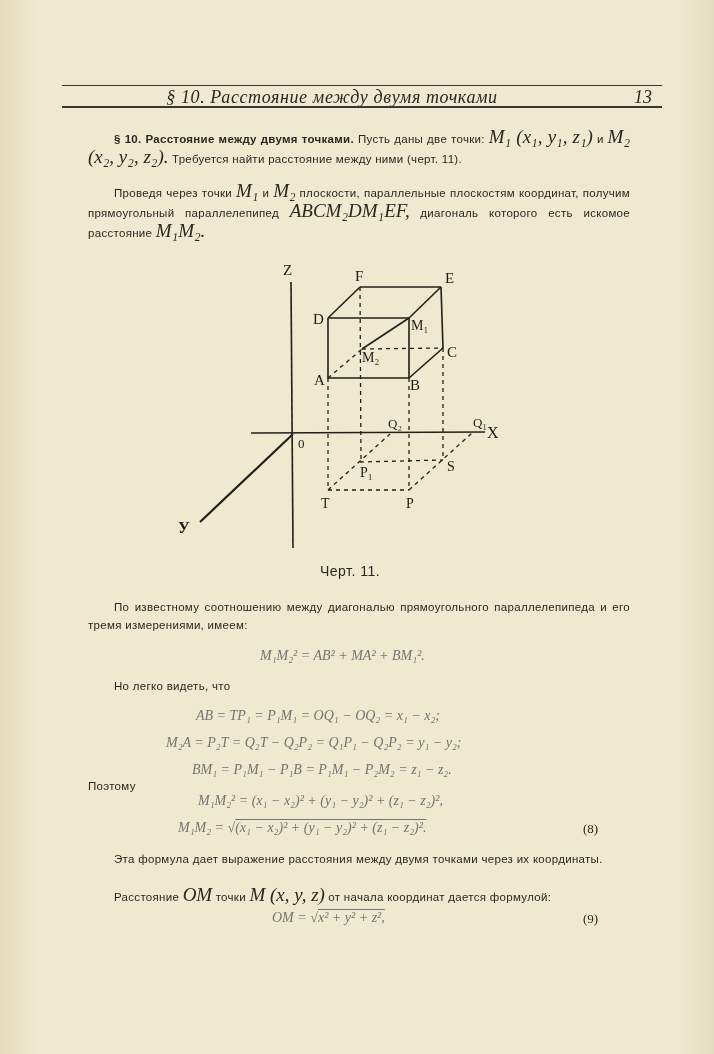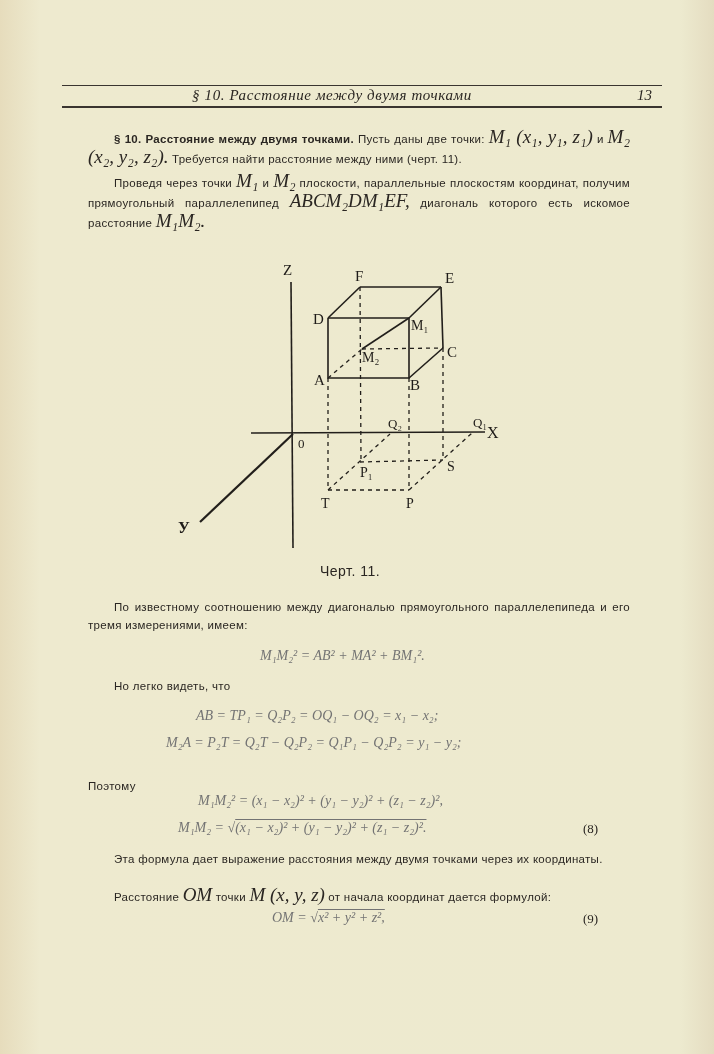--- a/index.html
+++ b/index.html
@@ -10,21 +10,21 @@
     font-family: "Liberation Sans", sans-serif;
     color: #2a2622;
     position: relative;
   }
   .page { position: absolute; left: 0; top: 0; width: 714px; height: 1054px; }
   .rule { position: absolute; left: 62px; width: 600px; height: 0; border-top: 1.5px solid #3a3530; }
   .rule.top { top: 85px; }
   .rule.bottom { top: 106px; border-top-width: 2px; }
   .running-head {
     position: absolute; top: 87px; left: 62px; width: 600px; height: 18px;
-    font-family: "Liberation Serif", serif; font-style: italic; font-size: 15px;
+    font-family: "Liberation Serif", serif; font-style: italic; font-size: 18px;
   }
   .running-head .title { position: absolute; left: 0; width: 540px; text-align: center; letter-spacing: 0.6px; }
   .running-head .pageno { position: absolute; right: 10px; }
   .text {
     position: absolute; left: 88px; width: 542px;
     font-size: 11.5px; line-height: 18px; text-align: justify; letter-spacing: 0.3px;
   }
   .indent { text-indent: 26px; }
   .m { font-family: "Liberation Serif", serif; font-style: italic; font-size: 19px; letter-spacing: 0; }
   .b { font-weight: bold; }
@@ -46,21 +46,21 @@
     <span class="title">§ 10. Расстояние между двумя точками</span>
     <span class="pageno">13</span>
   </div>
   <div class="rule bottom"></div>
 
   <div class="text indent" style="top:128px;">
     <span class="b">§ 10. Расстояние между двумя точками.</span><span> Пусть даны две точки:</span>
     <span class="m">M₁ (x₁, y₁, z₁)</span><span> и </span><span class="m">M₂ (x₂, y₂, z₂).</span><span> Требуется найти расстояние между ними (черт. 11).</span>
   </div>
 
-  <div class="text indent" style="top:172px;">
+  <div class="text indent" style="top:182px;">
     <span>Проведя через точки </span><span class="m">M₁</span><span> и </span><span class="m">M₂</span><span> плоскости, параллельные плоскостям координат, получим прямоугольный параллелепипед </span><span class="m">ABCM₂DM₁EF,</span><span> диагональ которого есть искомое расстояние </span><span class="m">M₁M₂.</span>
   </div>
 
   <svg width="714" height="1054" style="position:absolute;left:0;top:0;" viewBox="0 0 714 1054">
     <g stroke="#221f1b" fill="none" stroke-width="1.6">
 
       <line x1="291" y1="282" x2="293" y2="548"></line>
       <line x1="251" y1="433" x2="485" y2="432"></line>
       <line x1="293" y1="434" x2="200" y2="522" stroke-width="2.2"></line>
 
@@ -107,22 +107,23 @@
       <text x="406" y="508" font-size="14">P</text>
     </g>
   </svg>
   <div class="caption">Черт. 11.</div>
 
   <div class="text indent" style="top:598px;">По известному соотношению между диагональю прямоугольного параллелепипеда и его тремя измерениями, имеем:</div>
   <div class="eq" style="top:648px; left:260px;">M₁M₂² = AB² + MA² + BM₁².</div>
 
   <div class="text indent" style="top:677px;">Но легко видеть, что</div>
 
-  <div class="eq" style="top:708px; left:196px;">AB = TP₁ = Q₂P₂ = OQ₁ − OQ₂ = x₁ − x₂;</div>
+  <div class="eq" style="top:708px; left:196px;">AB = TP₁ = P₁M₁ = OQ₁ − OQ₂ = x₁ − x₂;</div>
   <div class="eq" style="top:735px; left:166px;">M₂A = P₂T = Q₂T − Q₂P₂ = Q₁P₁ − Q₂P₂ = y₁ − y₂;</div>
+  <div class="eq" style="top:762px; left:192px;">BM₁ = P₁M₁ − P₁B = P₁M₁ − P₂M₂ = z₁ − z₂.</div>
 
   <div class="text" style="top:777px; left:88px;">Поэтому</div>
   <div class="eq" style="top:793px; left:198px;">M₁M₂² = (x₁ − x₂)² + (y₁ − y₂)² + (z₁ − z₂)²,</div>
 
   <div class="eq" style="top:820px; left:178px;">
     <span>M₁M₂ = </span><span style="font-style:normal;">√</span><span style="text-decoration: overline; text-align: center;">(x₁ − x₂)² + (y₁ − y₂)² + (z₁ − z₂)².</span>
   </div>
   <div class="eqnum" style="top:821px; left:583px;">(8)</div>
 
   <div class="text indent" style="top:850px;">Эта формула дает выражение расстояния между двумя точками через их координаты.</div>

